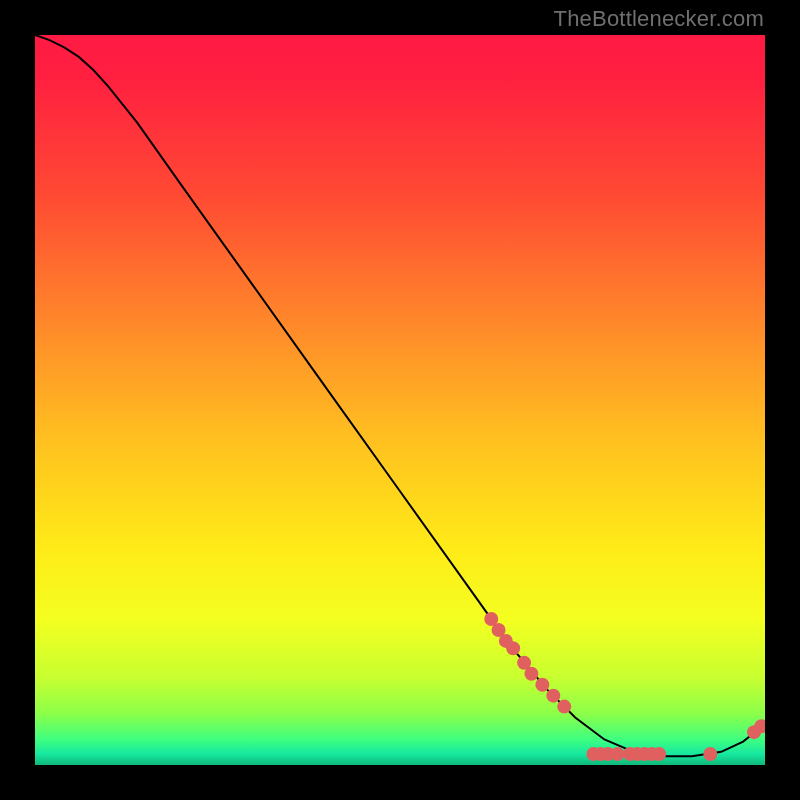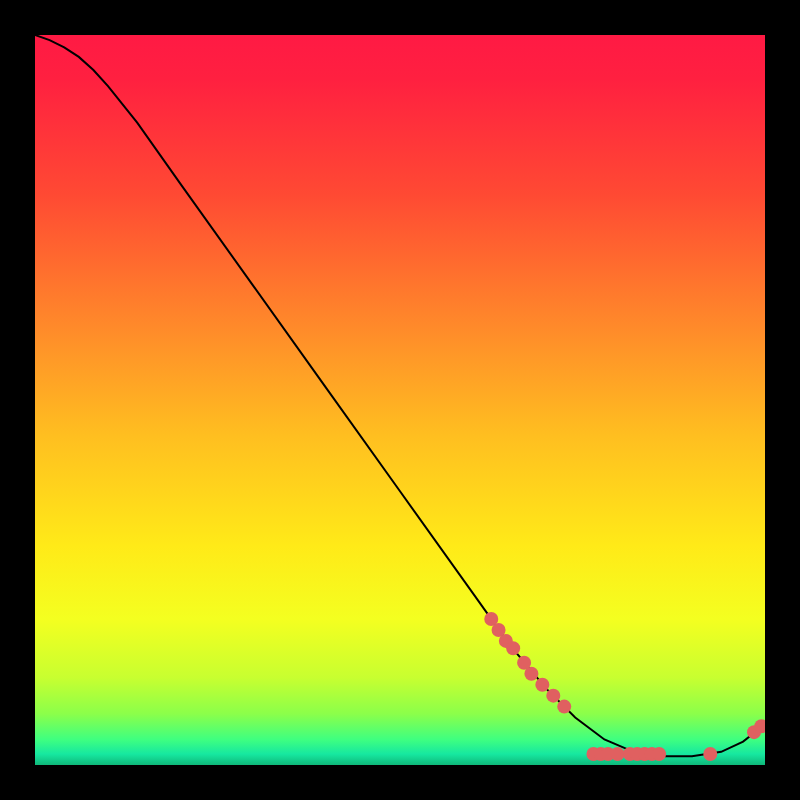--- a/index.html
+++ b/index.html
@@ -31,20 +31,21 @@
     font-size: 22px;
     letter-spacing: 0.2px;
     font-weight: 400;
     user-select: none;
   }
 </style>
 </head>
 <body>
 
 <div class="stage">
+  <div class="watermark">TheBottlenecker.com</div>
 
   <svg class="plot" viewBox="0 0 730 730" preserveAspectRatio="none">
     <defs>
       <linearGradient id="bg-grad" x1="0" y1="0" x2="0" y2="1">
           <stop offset="0%" stop-color="#ff1a44"></stop>
           <stop offset="6%" stop-color="#ff2040"></stop>
           <stop offset="22%" stop-color="#ff4a33"></stop>
           <stop offset="40%" stop-color="#ff8a2a"></stop>
           <stop offset="55.00000000000001%" stop-color="#ffbf20"></stop>
           <stop offset="70%" stop-color="#ffea18"></stop>

